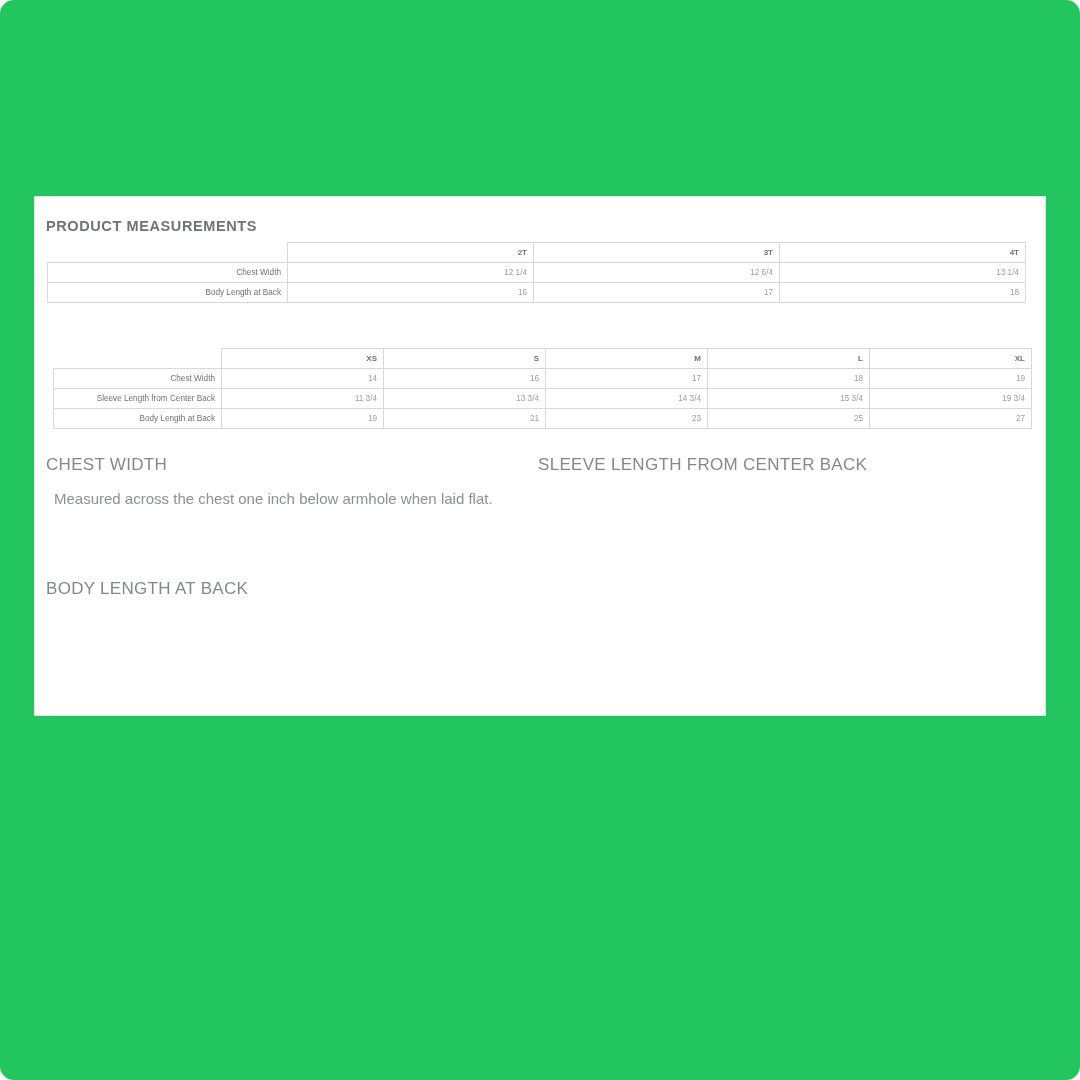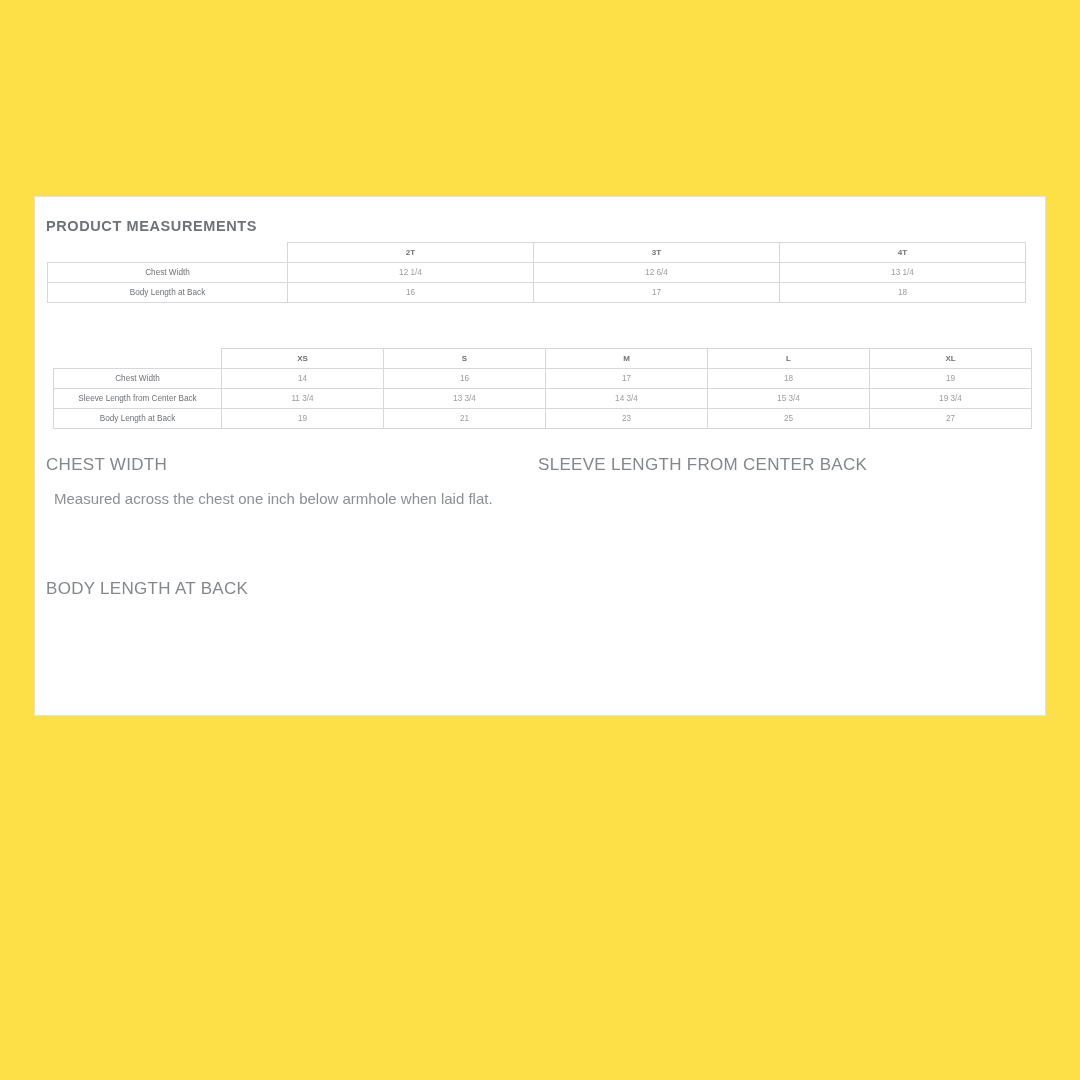--- a/index.html
+++ b/index.html
@@ -8,22 +8,23 @@
     background: #ffffff;
     width: 1080px;
     height: 1080px;
     font-family: "Liberation Sans", sans-serif;
   }
 
   #page {
     position: relative;
     width: 1080px;
     height: 1080px;
-    background: #fde047;
+    background: #22c55e;
     overflow: hidden;
+    border-radius: 14px;
   }
 
   .panel {
     position: absolute;
     left: 34px;
     top: 196px;
     width: 1012px;
     height: 520px;
     border: 1px solid #e2e2e2;
     background: #ffffff;
@@ -50,21 +51,21 @@
   }
 
   .meas-table td,
   .meas-table th {
     border: 1px solid #d8d8d8;
     height: 20px;
     padding: 4px 6px;
     font-size: 8.2px;
     color: #9a9d9f;
     font-weight: normal;
-    text-align: center;
+    text-align: right;
     vertical-align: middle;
     box-sizing: border-box;
     white-space: nowrap;
     overflow: hidden;
   }
 
   .meas-table thead th {
     font-weight: bold;
     color: #6f7276;
     font-size: 8px;

